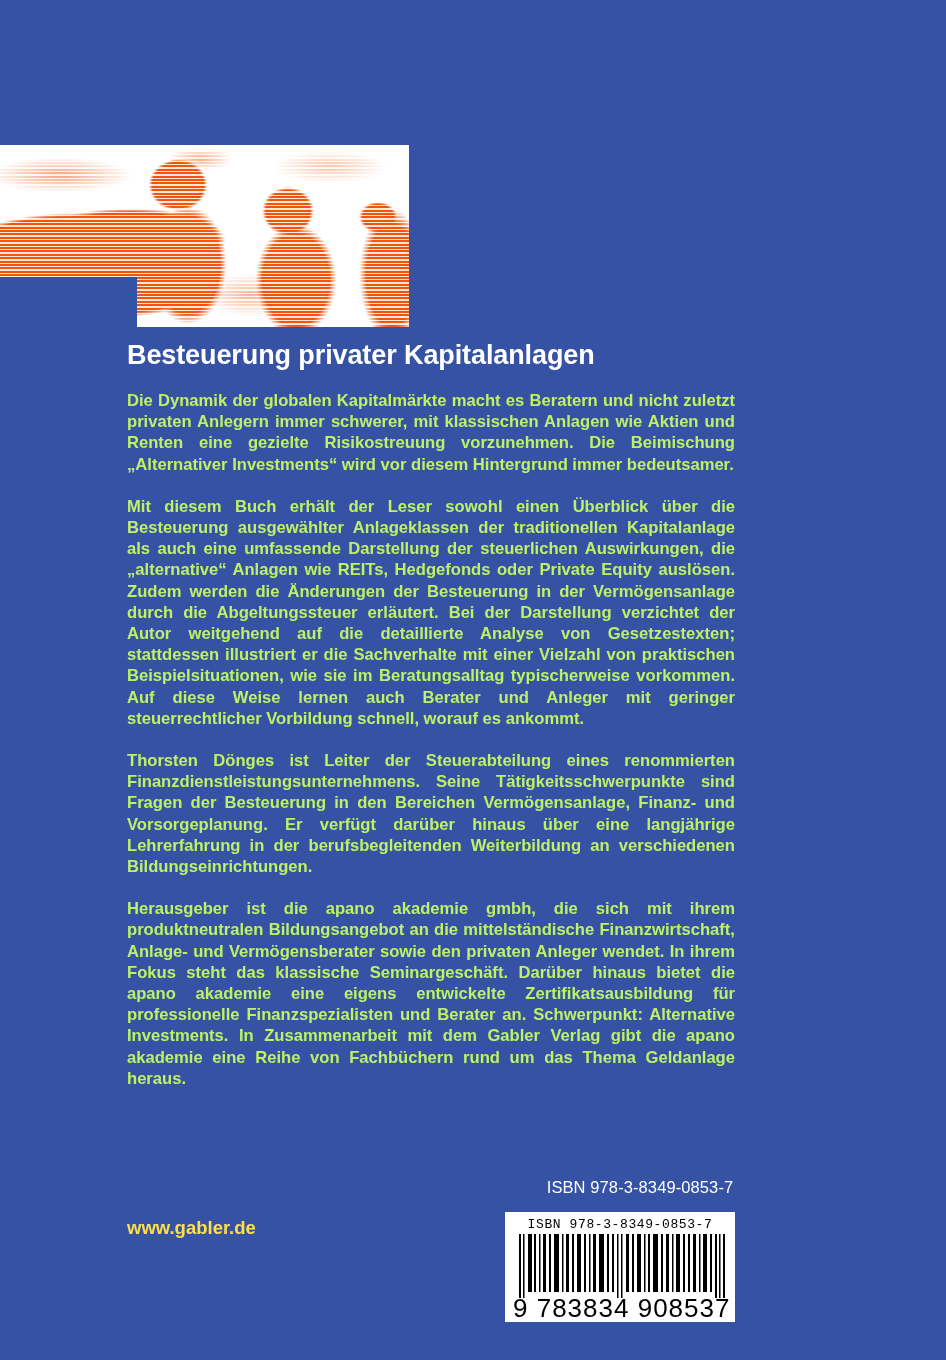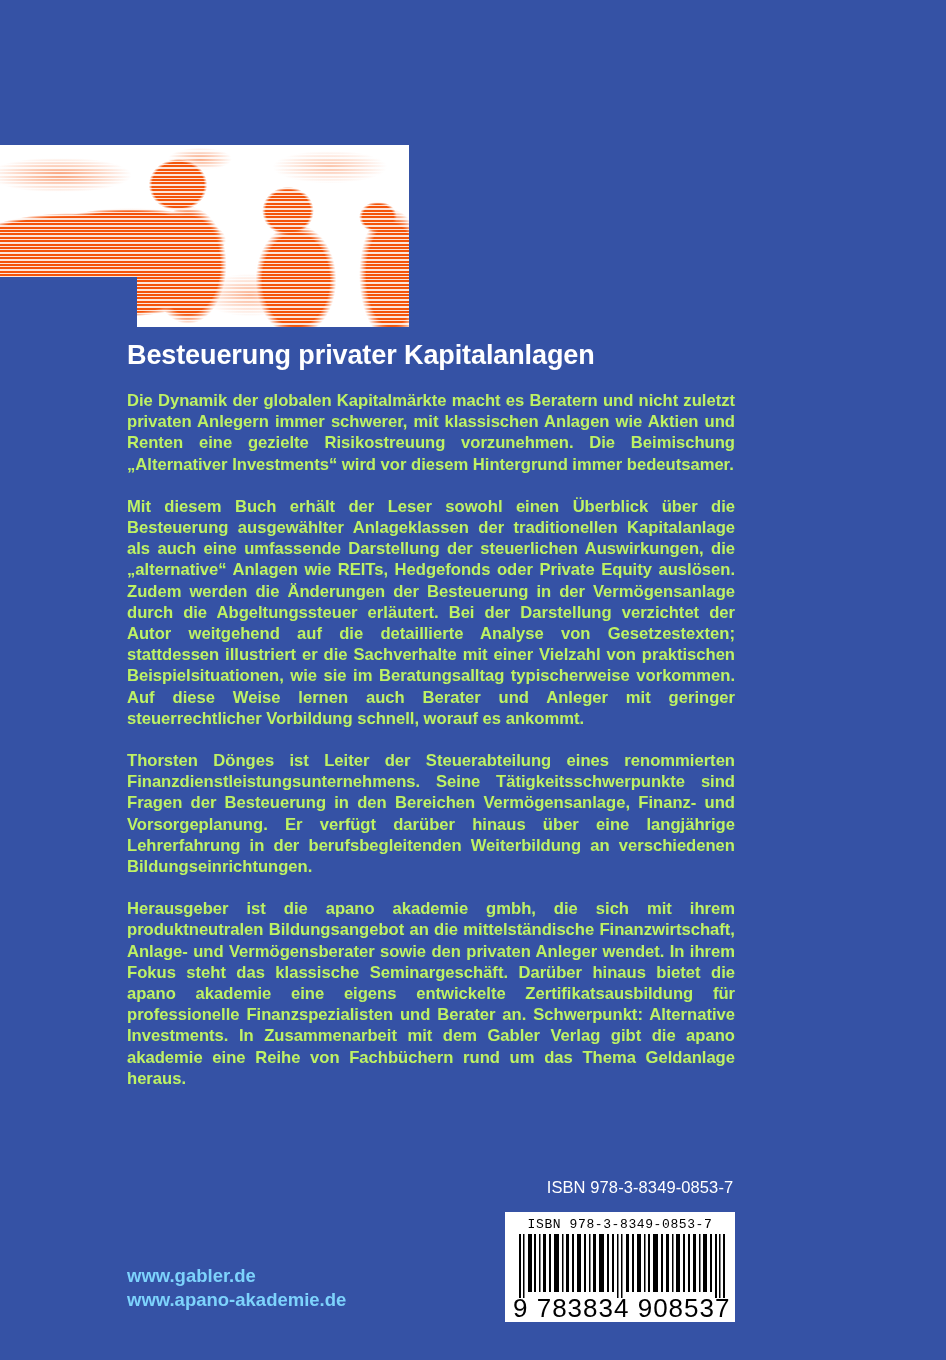--- a/index.html
+++ b/index.html
@@ -158,22 +158,22 @@
     color: #000000;
     line-height: 24px;
     text-align: right;
     letter-spacing: 1px;
     white-space: nowrap;
     margin-top: -2px;
   }
   .urls {
     position: absolute;
     left: 127px;
-    top: 1264px;
-    color: #7dd3fc;
+    top: 1216px;
+    color: #fde047;
     font-size: 18.5px;
     font-weight: bold;
     line-height: 24px;
   }
   .urls div { white-space: nowrap; }
 </style>
 </head>
 <body>
 
 <div class="cover">
@@ -242,16 +242,15 @@
         <rect x="198" y="0" width="2" height="64"></rect>
         <rect x="202" y="0" width="1.5" height="64"></rect>
         <rect x="206" y="0" width="2" height="64"></rect>
       </g>
     </svg>
     <div class="barcode-digits">9 783834 908537</div>
   </div>
 
   <div class="urls">
     <div>www.gabler.de</div>
-    <div>www.apano-akademie.de</div>
   </div>
 
 </div>
 
 </body></html>

